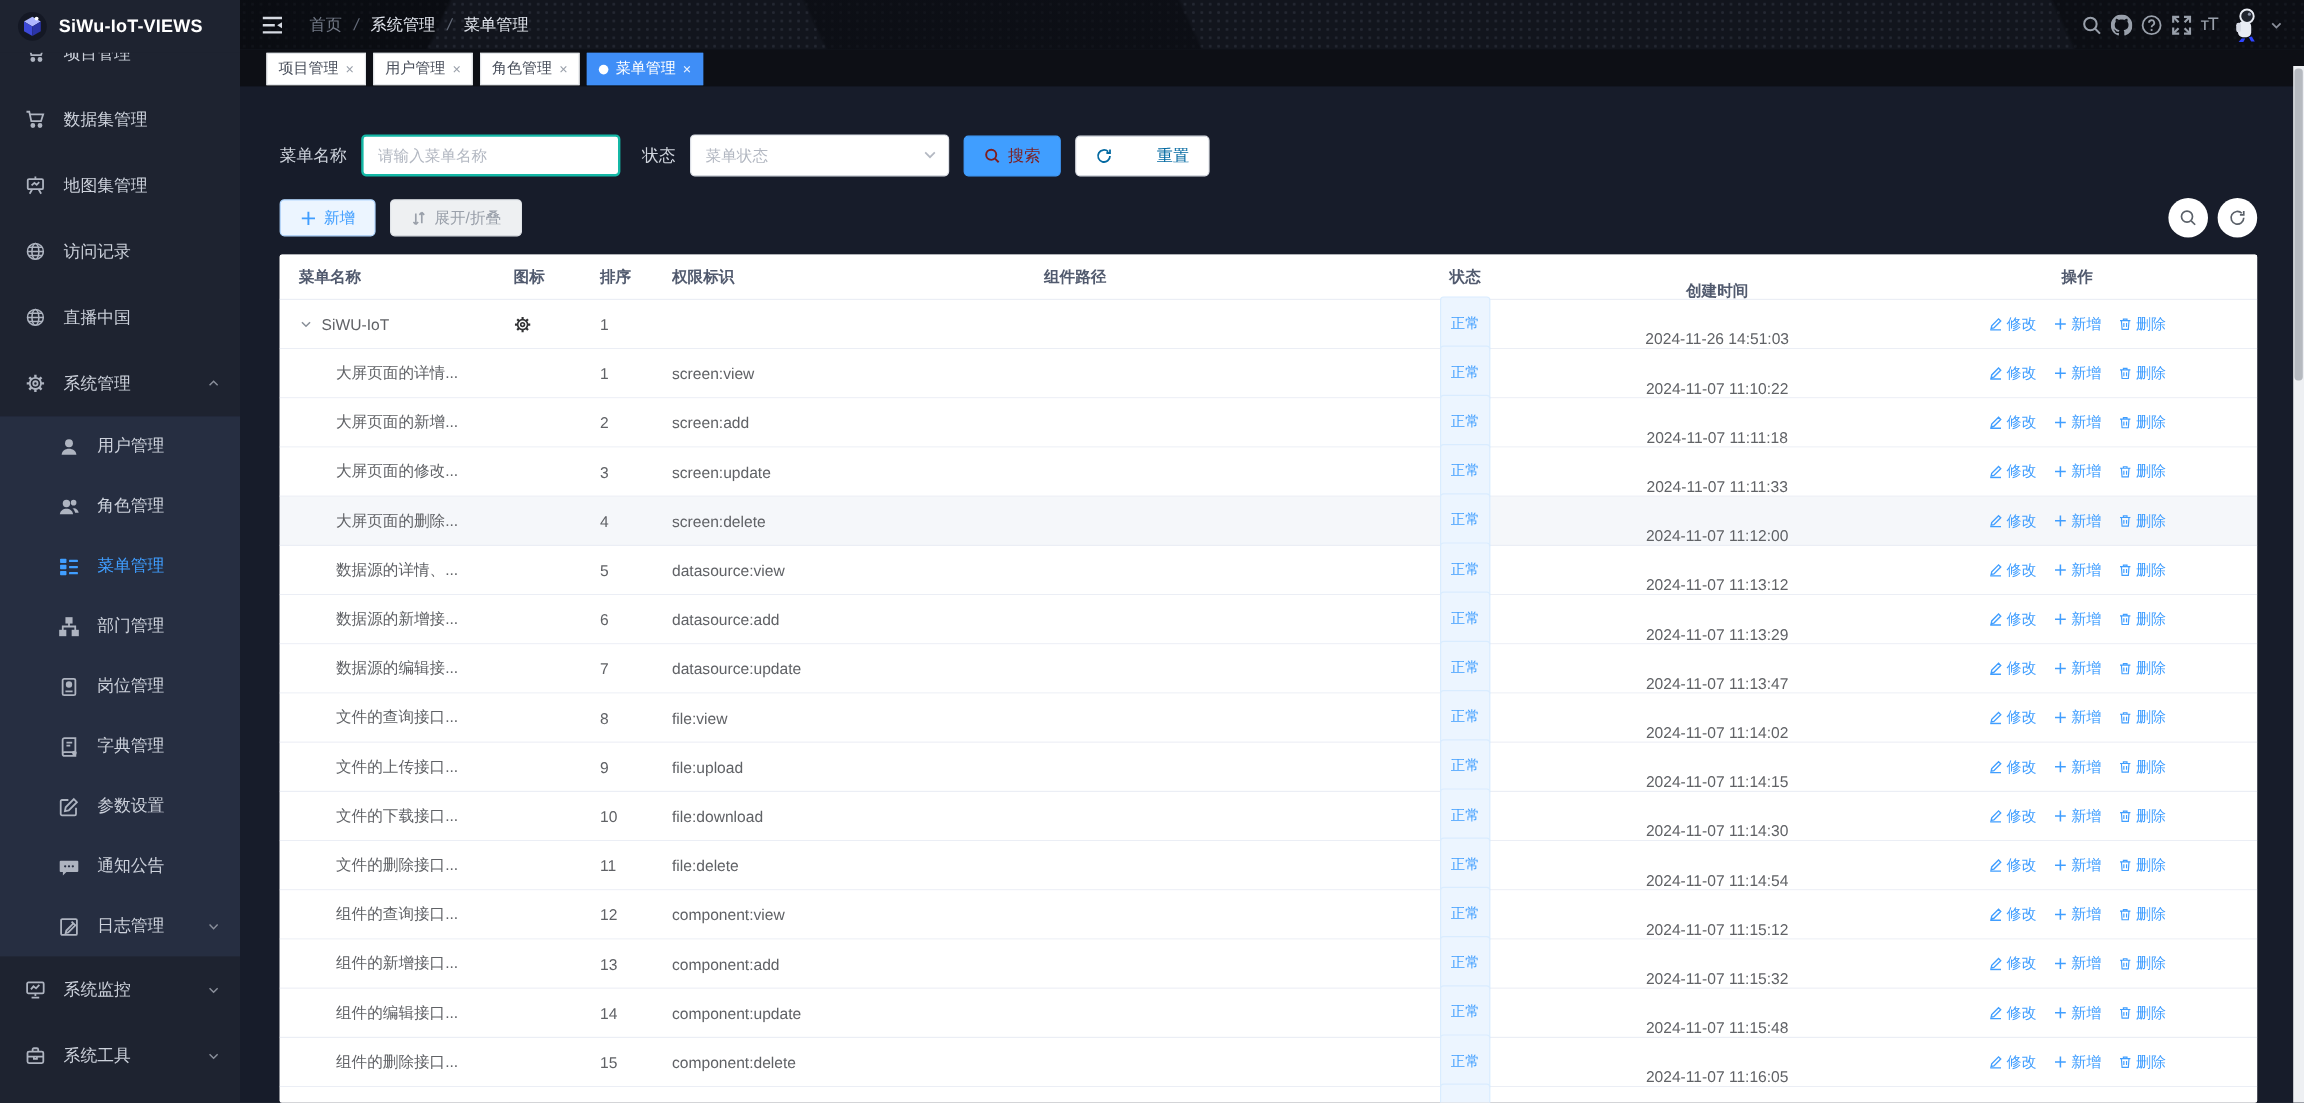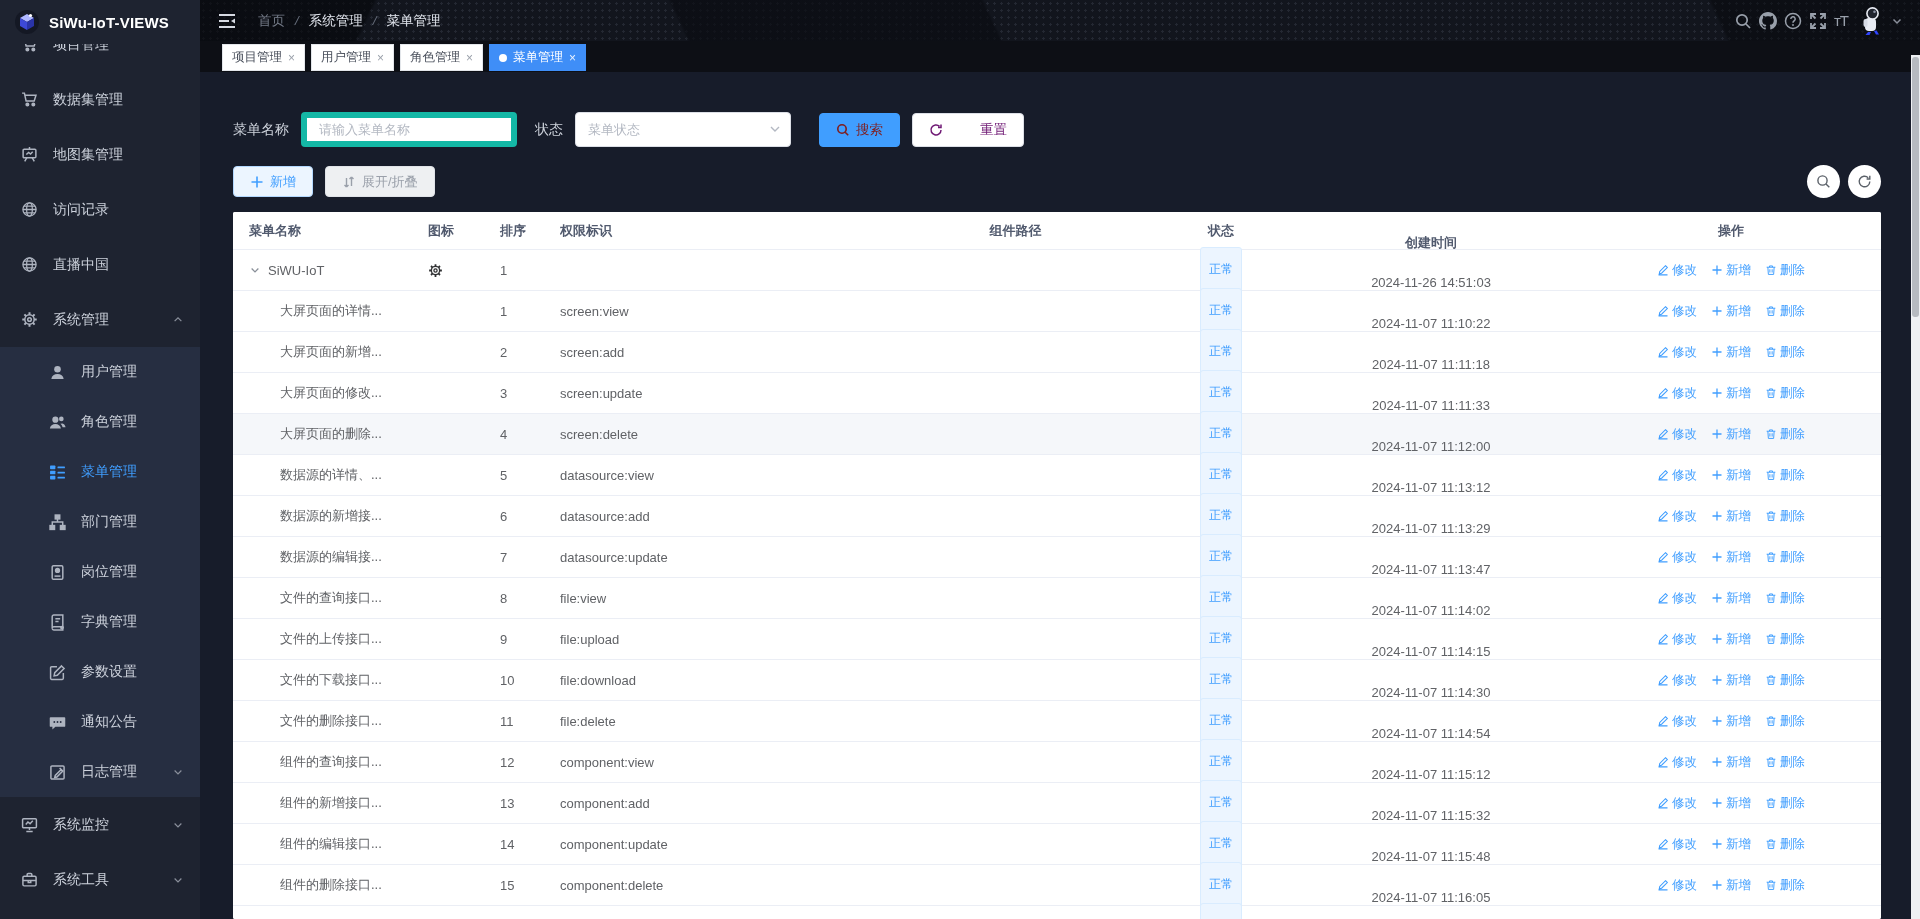--- a/index.html
+++ b/index.html
@@ -54,32 +54,32 @@
   .tag-tab .x { font-size:12px; color:#9aa0aa; line-height:1; }
   .tag-tab.active { background:#3f8ef7; border-color:#3f8ef7; color:#ffffff; }
   .tag-tab.active .x { color:#eaf2ff; }
   .tag-tab.active .dot { width:8px; height:8px; border-radius:50%; background:#ffffff; }
 
   
   .content { flex:1; padding:40px 39px 0 33px; position:relative; }
 
   .search-row { display:flex; align-items:center; margin-bottom:18px; }
   .s-label { color:#ced3dc; font-size:14px; margin-right:12px; }
-  .s-input { width:216px; height:35px; background:#ffffff; border:6px solid #14b8a6; border-radius:4px;
+  .s-input { width:216px; height:35px; background:#ffffff; border:2px solid #14b8a6; border-radius:4px;
              font-size:13px; padding:0 12px; color:#303133; font-family:inherit; }
   .s-input::placeholder { color:#b3b8c2; }
-  .sel-wrap { position:relative; width:216px; height:35px; margin-right:28px; }
+  .sel-wrap { position:relative; width:216px; height:35px; margin-right:12px; }
   .s-select { width:216px; height:35px; background:#ffffff; border:1px solid #dcdfe6; border-radius:4px;
               display:flex; align-items:center; padding:0 12px; color:#b3b8c2; font-size:13px; cursor:pointer; }
   .sel-wrap .chev { position:absolute; right:10px; top:11px; width:12px; height:12px; color:#b3b8c2; }
   .btn { display:inline-flex; align-items:center; justify-content:center; gap:6px; height:34px; padding:0 16px;
          border-radius:4px; font-size:13.5px; cursor:pointer; border:1px solid transparent; white-space:nowrap; }
   .btn .icn { width:14px; height:14px; display:inline-flex; }
   .btn-primary { background:#409eff; color:#7f1d1d; border-color:#409eff; }
-  .btn-plain { background:#ffffff; color:#701a75; border-color:#dcdfe6; margin-left:12px;gap:37px; }
+  .btn-plain { background:#ffffff; color:#0369a1; border-color:#dcdfe6; margin-left:12px;gap:37px; }
   .btn-light-blue { background:#ecf5ff; color:#409eff; border-color:#b3d8ff; height:31px; font-size:13px; }
   .btn-light-grey { background:#eef0f2; color:#9aa0aa; border-color:#e0e3e8; height:31px; font-size:13px; margin-left:12px; }
 
   .toolbar-row { display:flex; align-items:center; margin-bottom:14px; }
   .toolbar-right { margin-left:auto; display:flex; gap:8px; }
   .circ-btn { width:33px; height:33px; border-radius:50%; background:#ffffff; border:none; display:inline-flex;
               align-items:center; justify-content:center; color:#5a6068; cursor:pointer; }
   .circ-btn .icn { width:15px; height:15px; display:inline-flex; }
 
   
@@ -87,21 +87,21 @@
   .t-row { display:flex; align-items:center; height:41px; border-bottom:1px solid #ebeef5; font-size:13px; color:#606266; background:#fff; }
   .t-row.head { height:38px; font-weight:bold; color:#515a6e; }
   .t-row.hl { background:#f5f7fa;justify-content:center; }
   .c-name { width:195px; padding-left:16px; display:flex; align-items:center; gap:7px; overflow:hidden; white-space:nowrap; }
   .c-name .caret { width:12px; height:12px; color:#8a9099; display:inline-flex; flex:0 0 12px; }
   .c-name.child { padding-left:47px; }
   .c-icon { width:72px; display:flex; align-items:center; }
   .c-icon .icn { width:15px; height:15px; color:#303133; display:inline-flex; }
   .c-sort { width:60px; }
   .c-perms { width:310px; overflow:hidden; white-space:nowrap; }
-  .c-path { flex:1; text-align:center; }
+  .c-path { flex:1; text-align:left; }
   .c-status { width:120px; display:flex; justify-content:center; }
   .c-time { width:300px; text-align:center;margin-top:24px; }
   .c-actions { width:300px; display:flex; justify-content:center; gap:14px; }
   .badge { background:#ecf5ff; border:1px solid #d9ecff; color:#409eff; font-size:12px; padding:14px 8px; border-radius:3px; line-height:1.3; }
   .act-link { color:#409eff; font-size:12.5px; display:inline-flex; align-items:center; gap:3px; cursor:pointer; }
   .act-link .icn { width:12px; height:12px; display:inline-flex; }
 
   
   .pg-scroll { position:absolute; right:0; top:55px; width:9px; height:864px; background:#eef0f3; z-index:9; }
   .pg-thumb { position:absolute; top:2px; left:1px; width:7px; height:260px; background:#b6bac0; border-radius:3px; }

